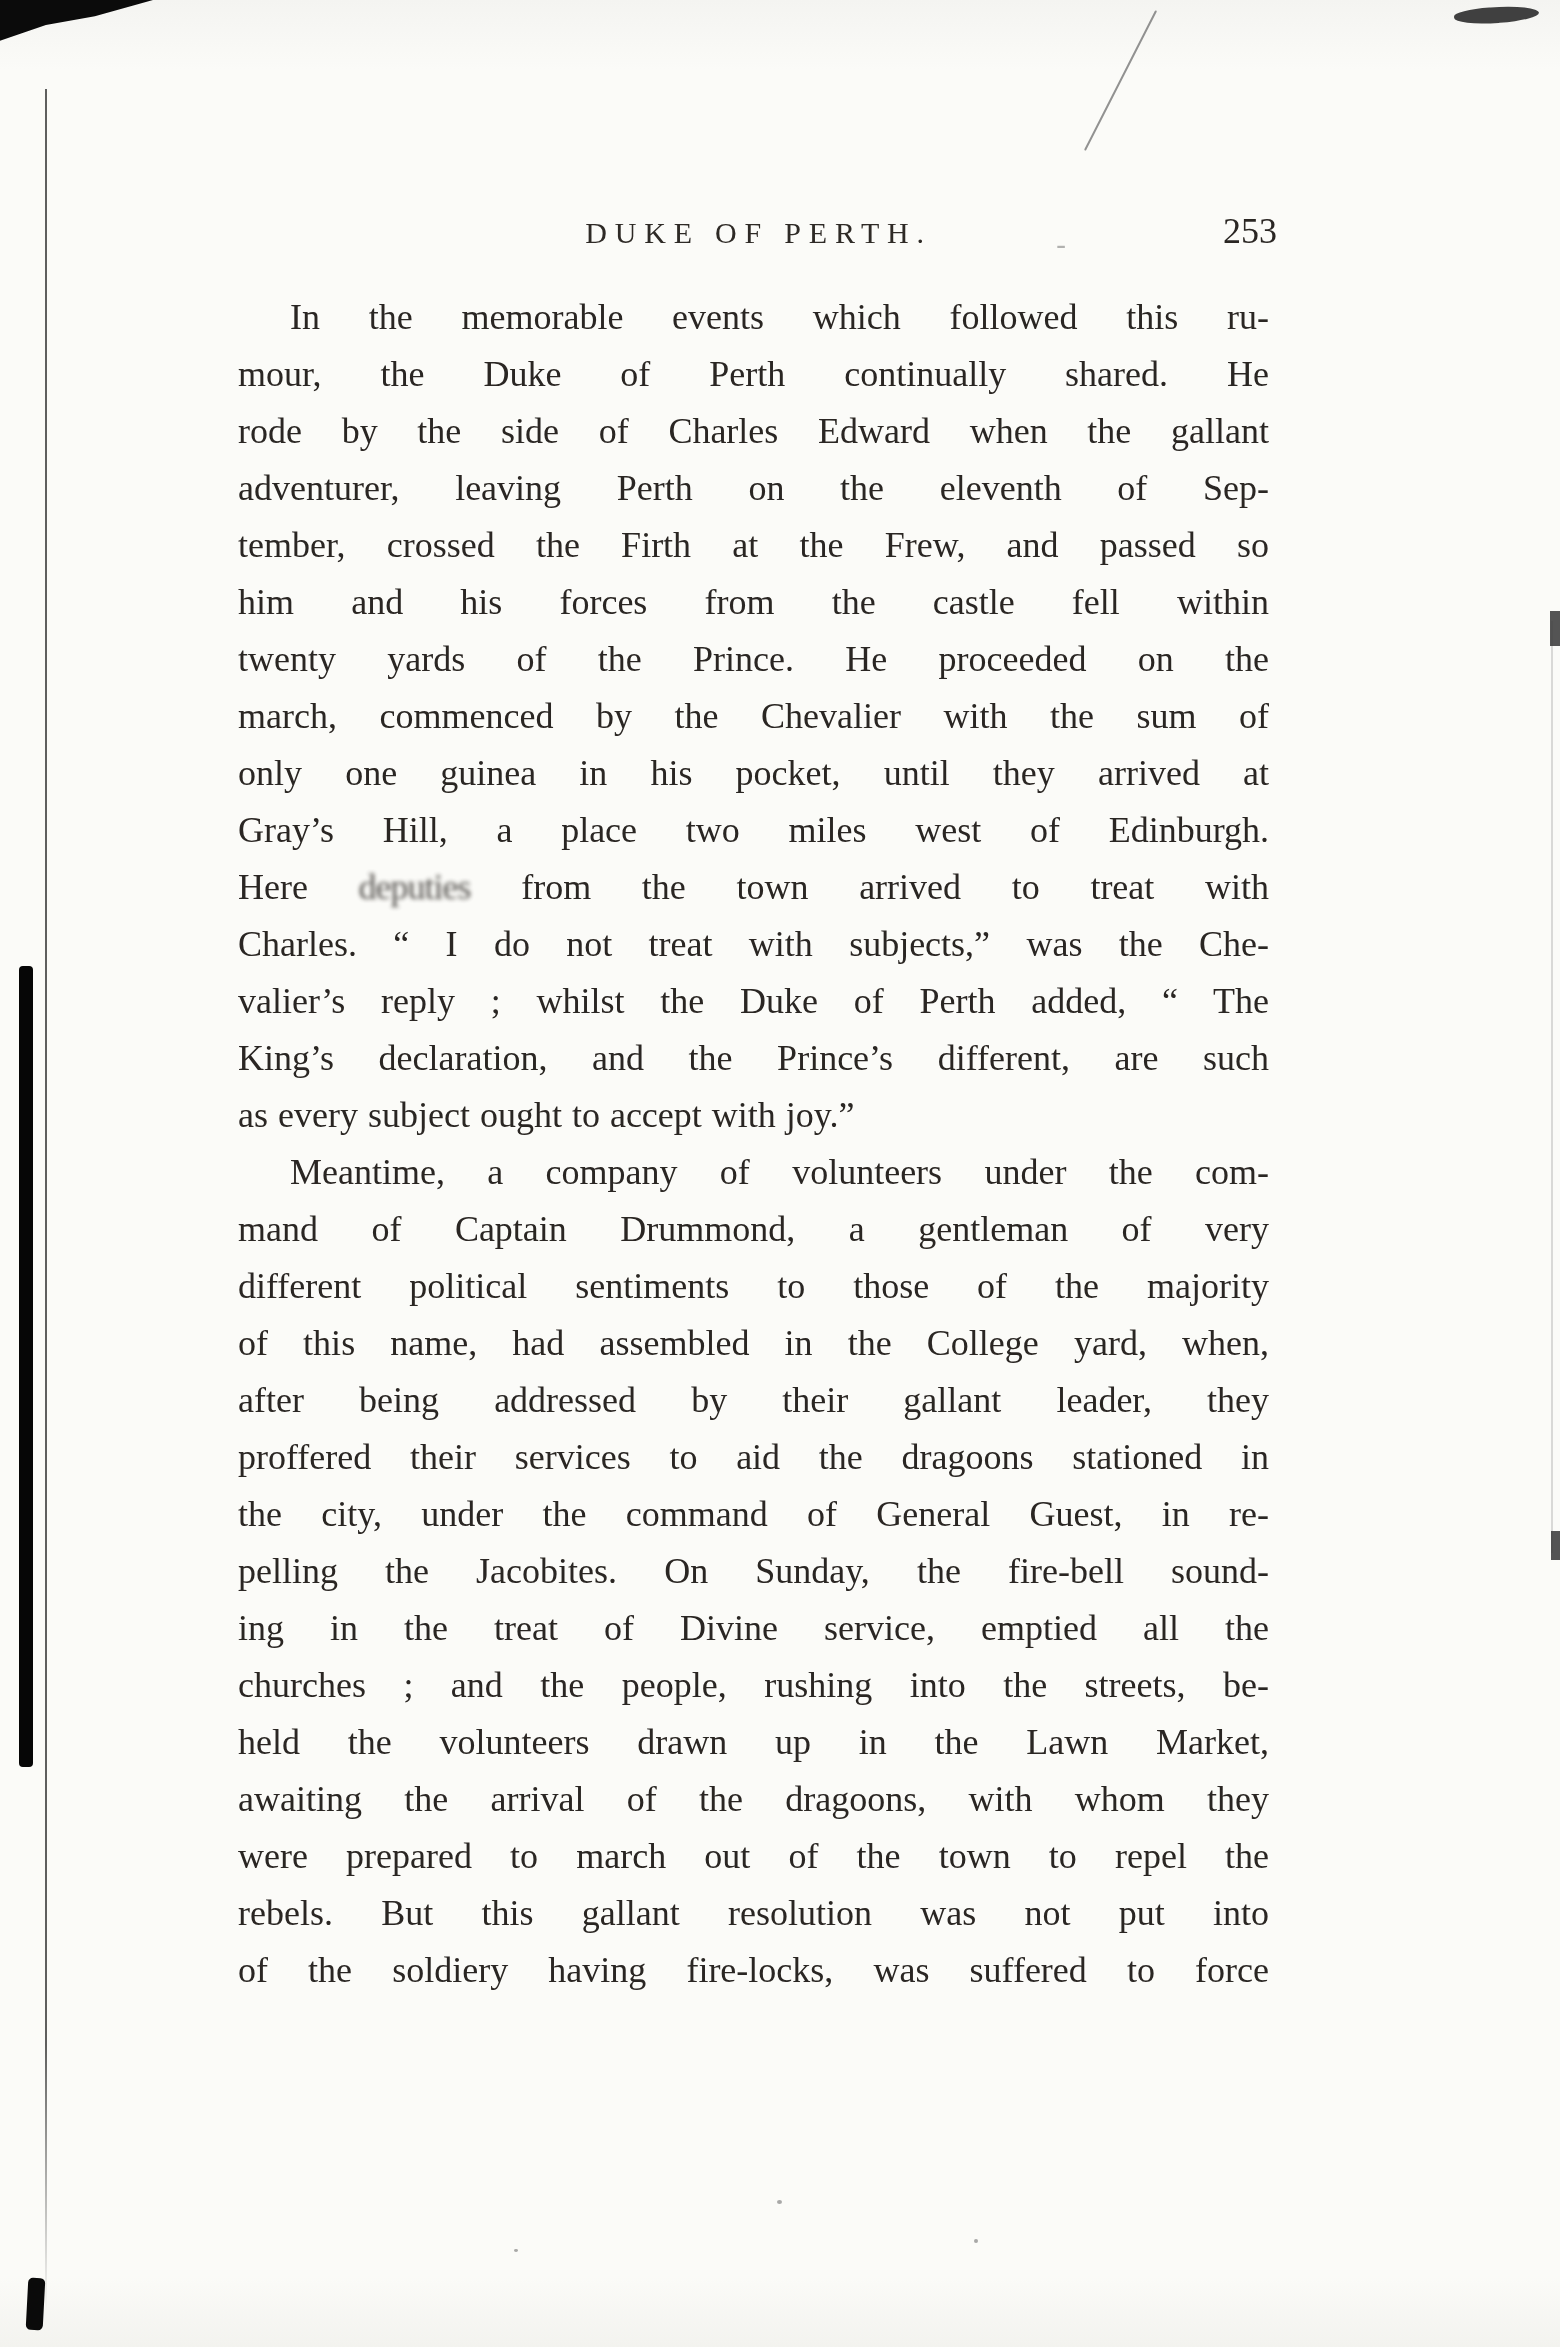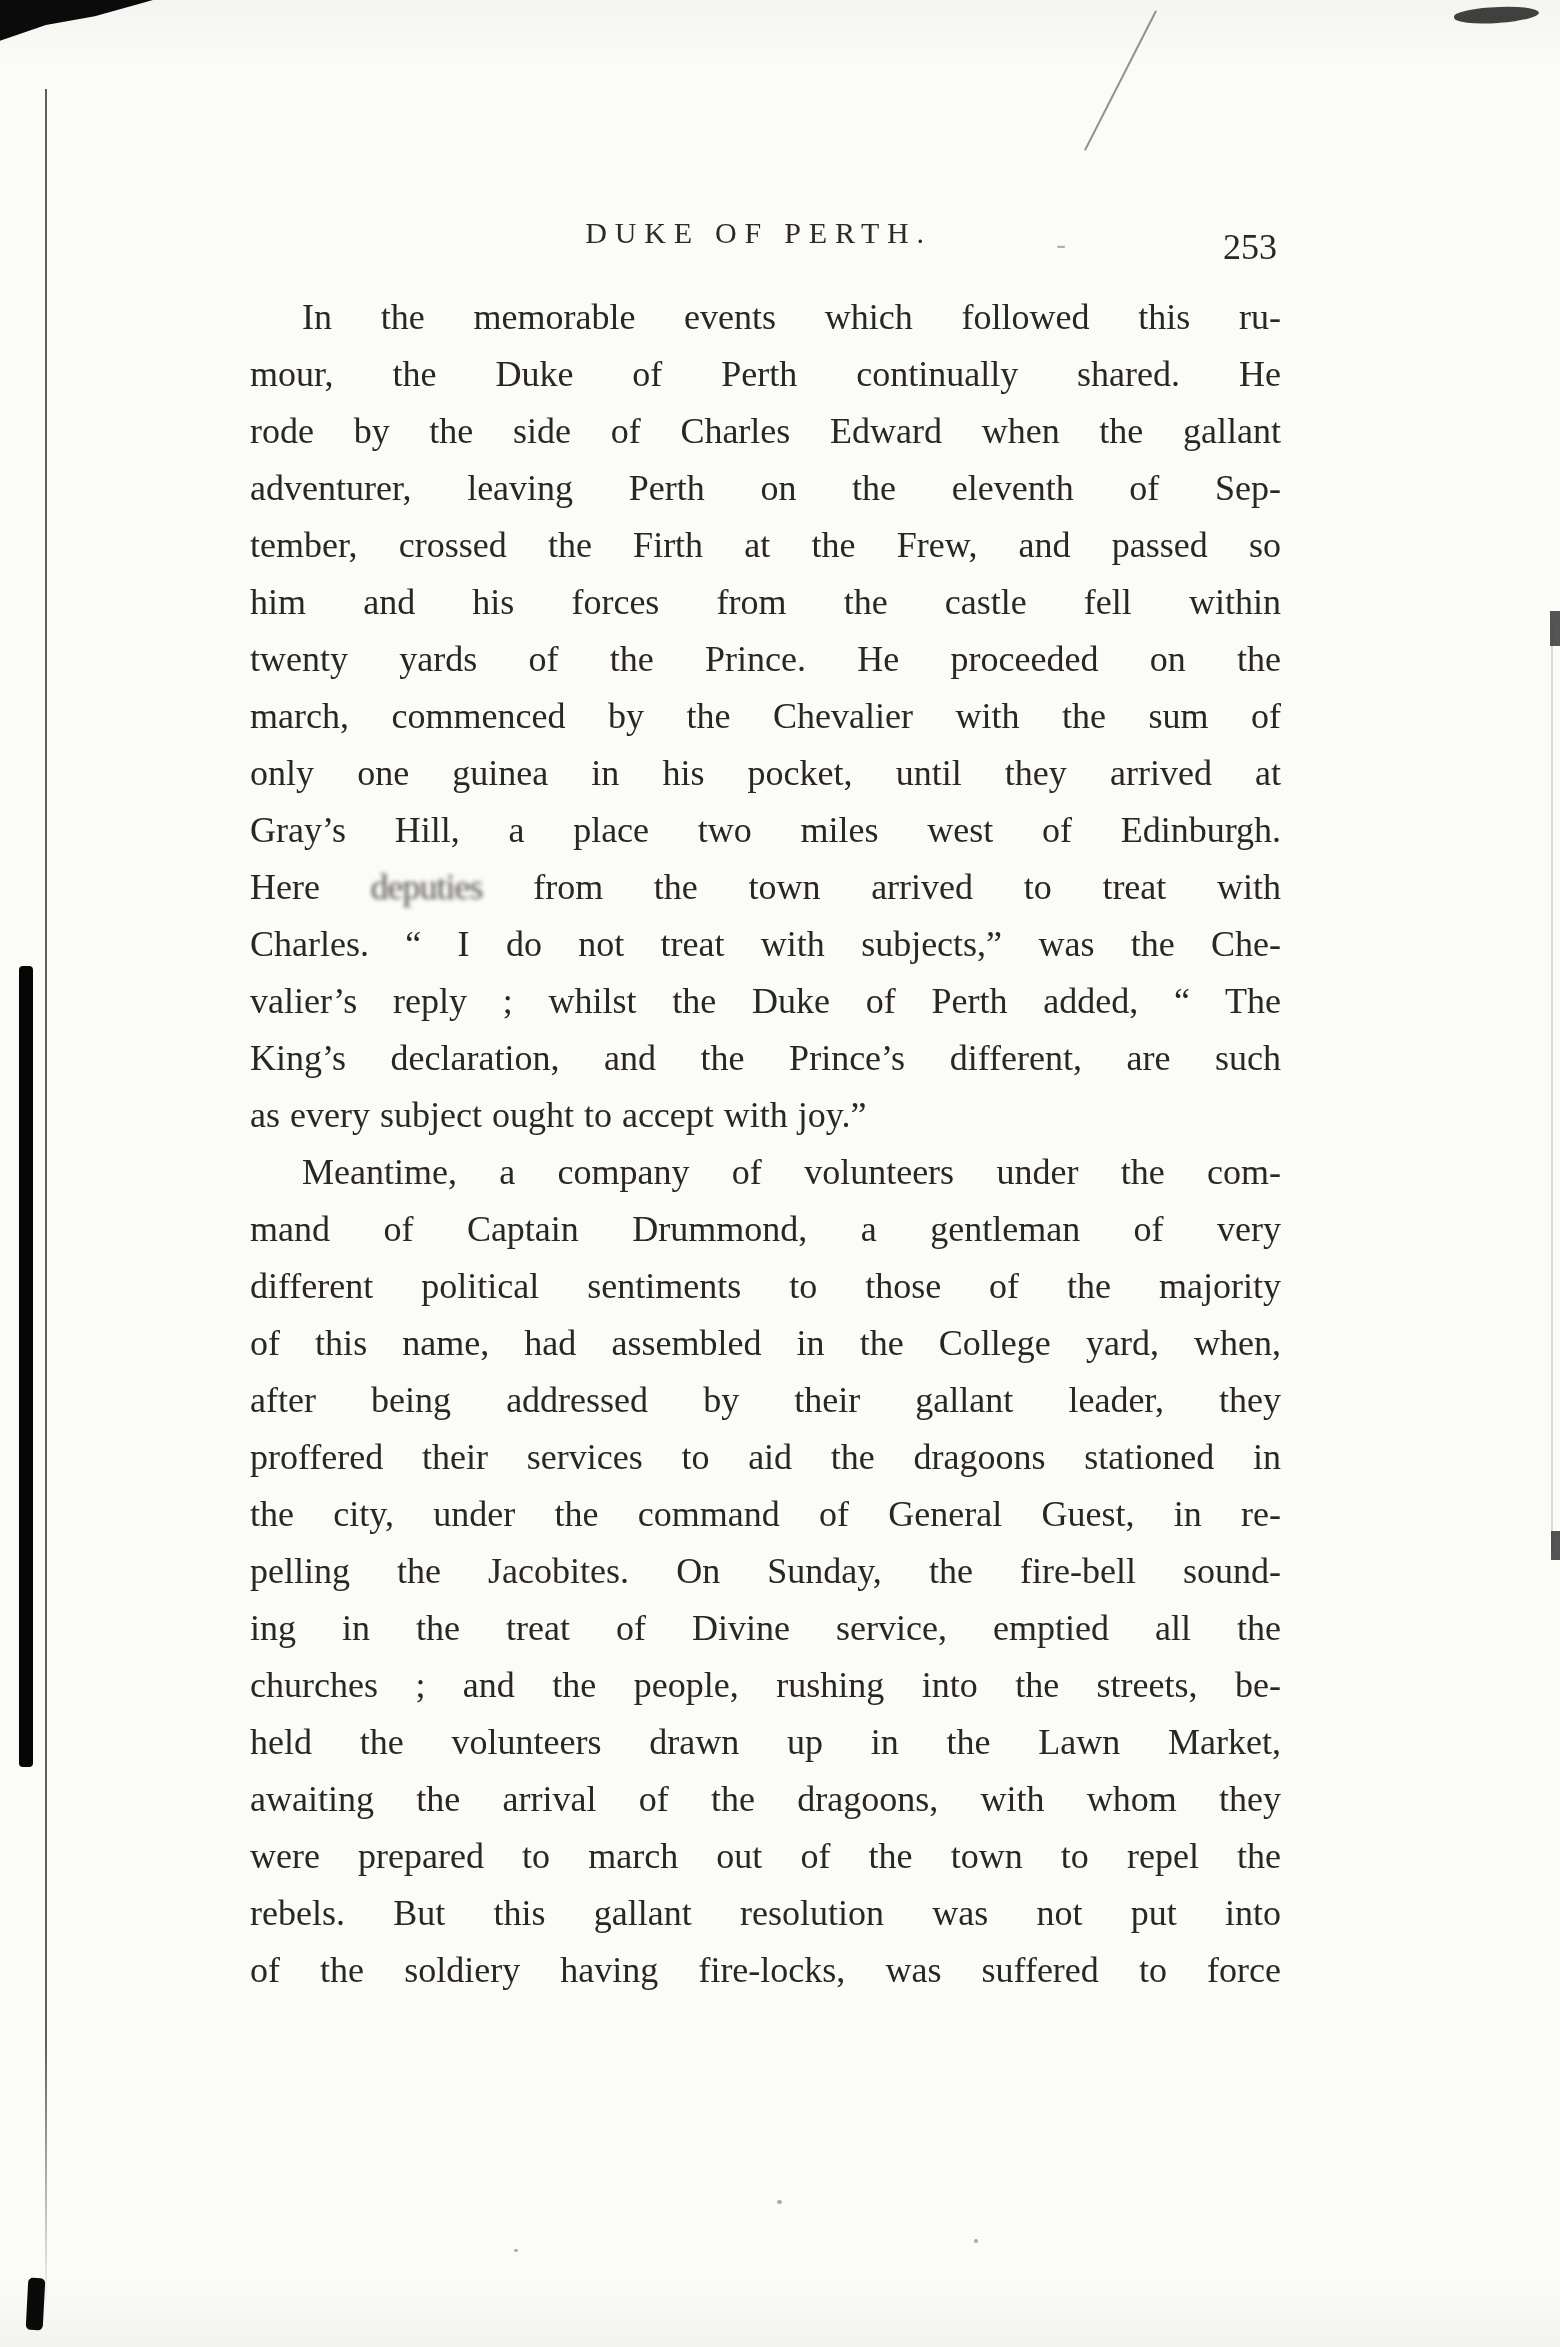--- a/index.html
+++ b/index.html
@@ -110,29 +110,29 @@
     position: absolute;
     right: 215px;
     top: 17.5px;
     font-size: 29px;
     opacity: .4;
     color: #444;
   }
   .page-number {
     position: absolute;
     right: 3.9px;
-    top: 16px;
+    top: 0;
     font-size: 36px;
     color: #2a2623;
   }
 
   
   .text-block {
     position: absolute;
-    top: 289px; left: 250px;
+    top: 289px; left: 238px;
     width: 1031px;
     font-size: 36px;
     line-height: 57px;
     color: #2a2623;
   }
   .paragraph { margin: 0; }
   .line {
     text-align: justify;
     text-align-last: justify;
     word-spacing: 1px;

